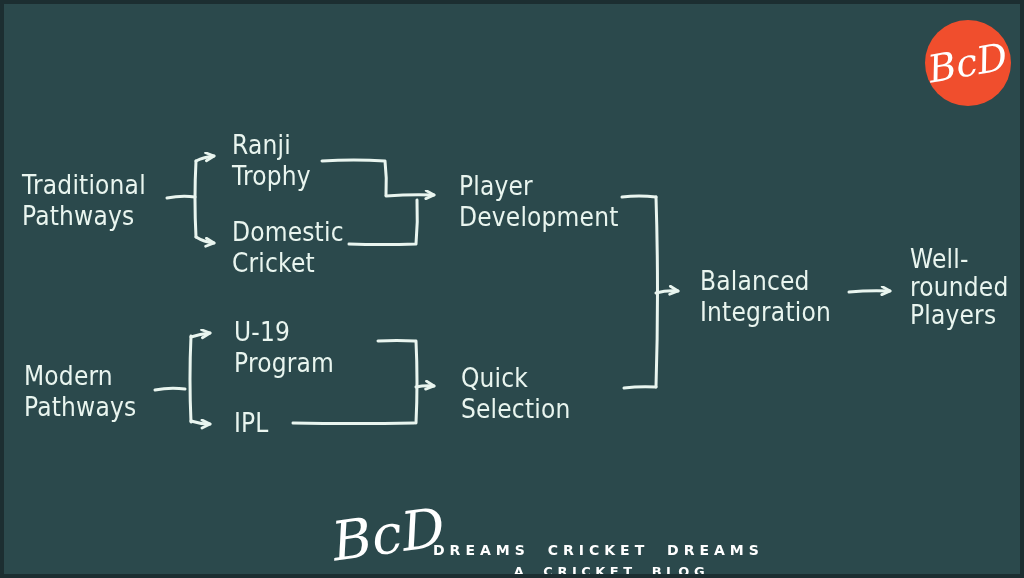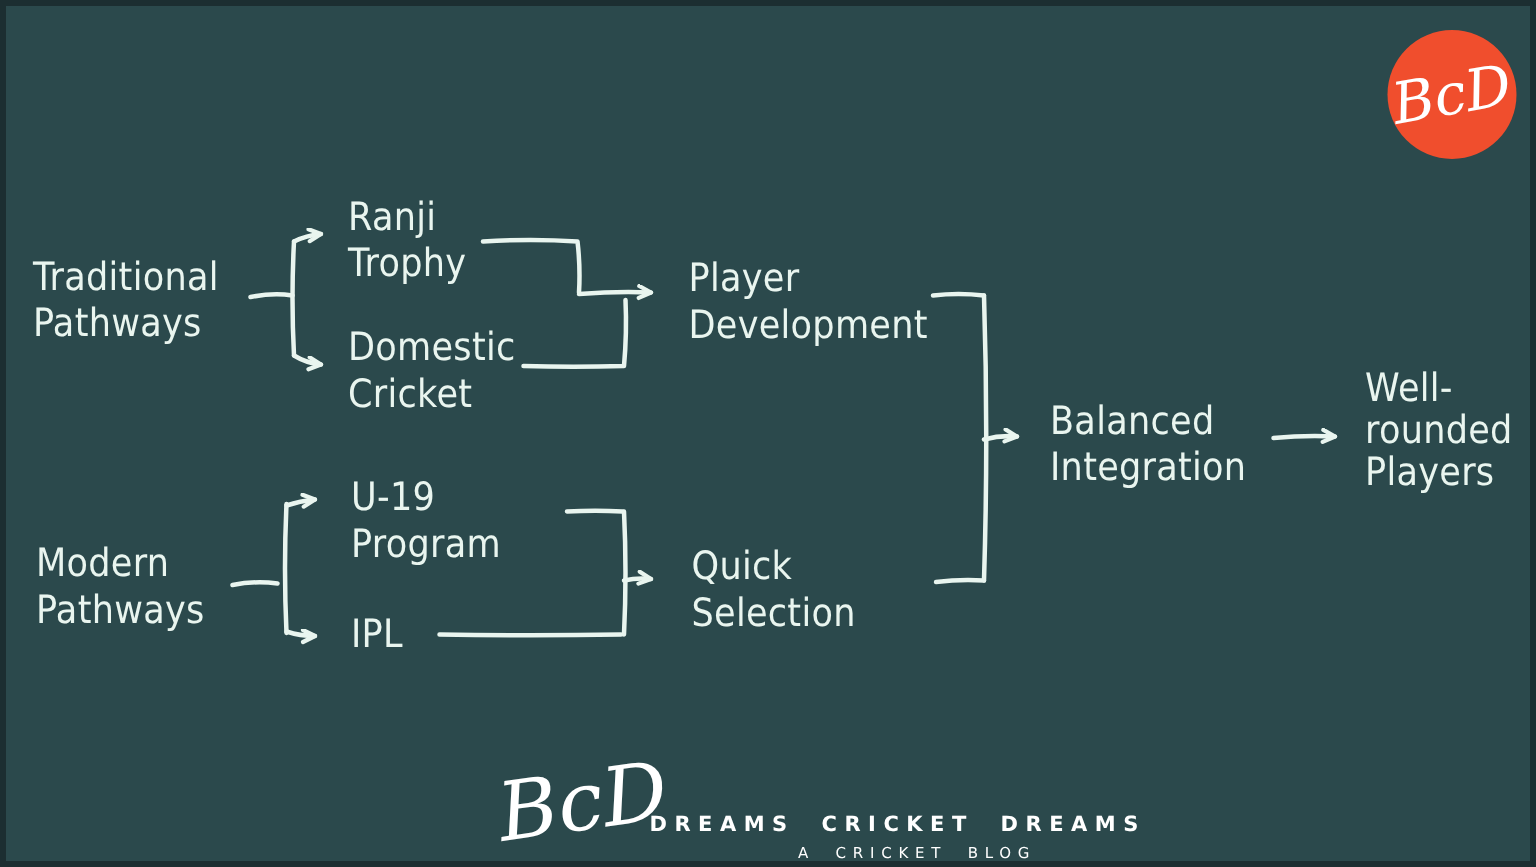--- a/index.html
+++ b/index.html
@@ -59,21 +59,21 @@
   }
   .footer-text { position:absolute; left:429px; top:538px; }
   .footer-title {
     color:var(--logo_ink, #ffffff);
     font-size:14px; font-weight:bold;
     letter-spacing:5px; word-spacing:8px;
     white-space:nowrap;
   }
   .footer-subtitle {
     color:var(--logo_ink, #ffffff);
-    font-size:10px; font-weight:normal;
+    font-size:13px; font-weight:bold;
     letter-spacing:4.5px; word-spacing:6px;
     margin-top:6px;
     text-align:center;
     padding-left:26px;
     white-space:nowrap;
   }
 </style>
 </head>
 <body>
 

